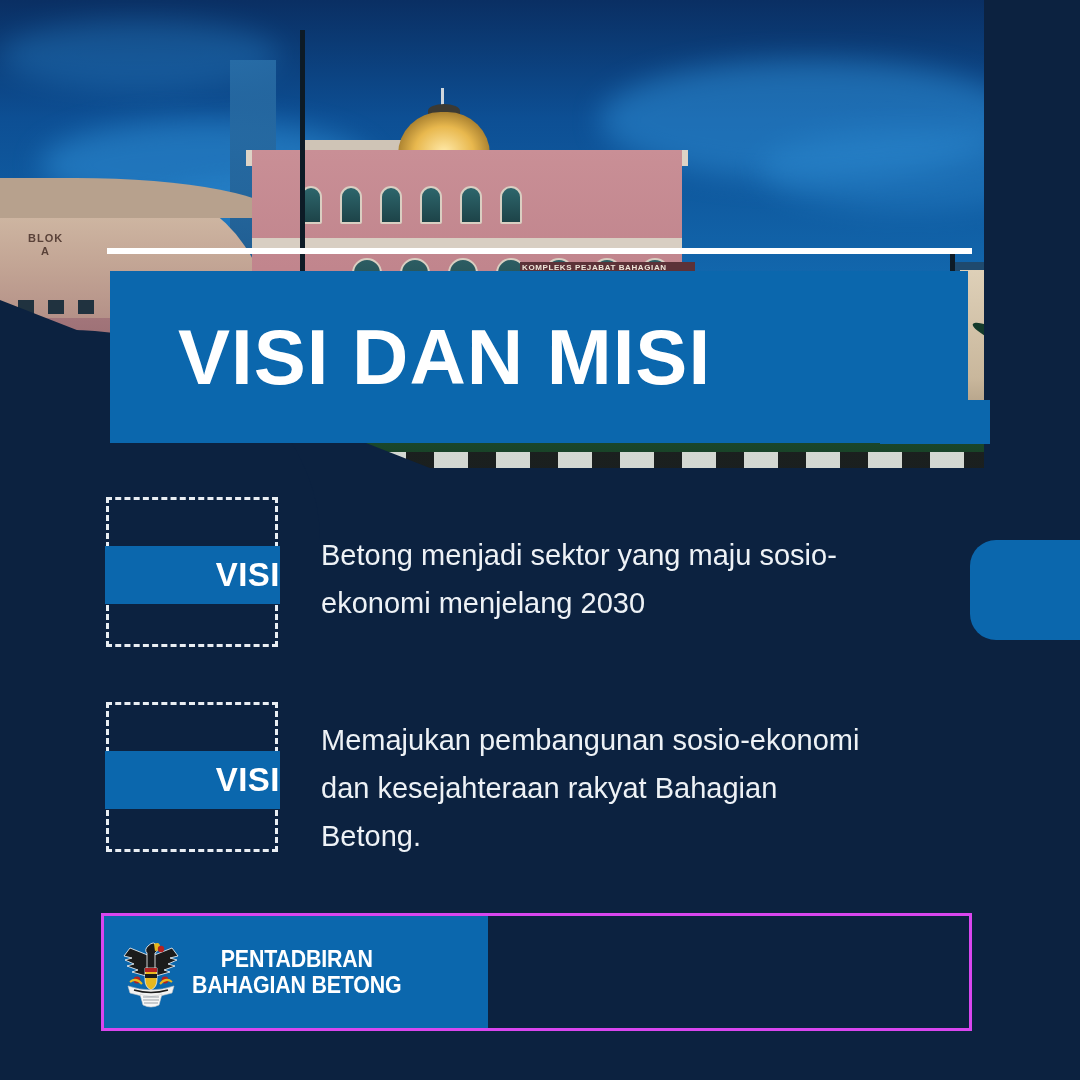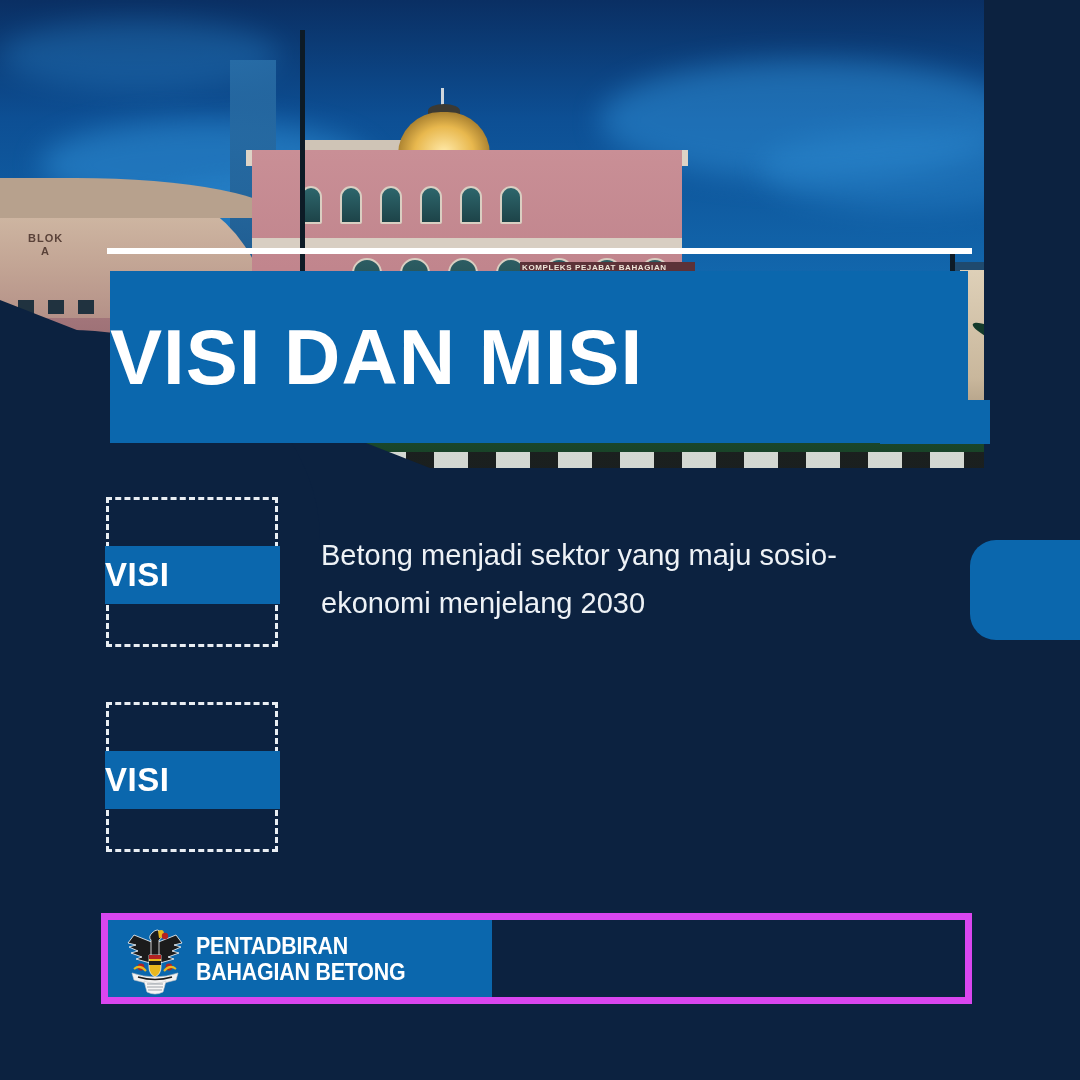--- a/index.html
+++ b/index.html
@@ -270,20 +270,21 @@
     width: 858px; height: 172px;
     background: #0b67ad;
     display: flex;
     align-items: center;
   }
   .title-text {
     color: #ffffff;
     font-size: 78px;
     font-weight: bold;
     letter-spacing: 1px;
+    margin-left: 68px;
     line-height: 1;
     font-family: "Liberation Sans", sans-serif;
   }
 
   
   .block {
     position: absolute;
     display: flex;
     align-items: flex-start;
   }
@@ -299,21 +300,21 @@
   }
   .tag-bar {
     position: absolute;
     left: -4px;
     top: 46px;
     width: 175px;
     height: 58px;
     background: #0b67ad;
     display: flex;
     align-items: center;
-    justify-content: flex-start;
+    justify-content: flex-end;
   }
   .tag-label {
     color: #ffffff;
     font-size: 33px;
     font-weight: bold;
     letter-spacing: .5px;
     font-family: "Liberation Sans", sans-serif;
   }
   .body-text {
     margin-left: 43px;
@@ -323,23 +324,24 @@
     max-width: 560px;
     font-family: "Liberation Sans", sans-serif;
   }
   .block-visi .body-text { margin-top: 34px; }
   .block-misi .body-text { margin-top: 14px; }
 
   
   .footer {
     position: absolute;
     left: 101px; top: 913px;
-    width: 871px; height: 91px;
+    width: 871px; height: 118px;
     display: flex;
-    border: 7px solid #d946ef;
+    border: 3px solid #d946ef;
+    text-align: center;
   }
   .footer-brand {
     width: 384px;
     background: #0b67ad;
     display: flex;
     align-items: center;
     flex: none;
   }
   .crest {
     width: 62px; height: 72px;
@@ -477,20 +479,21 @@
     </div>
     <div class="body-text">Betong menjadi sektor yang maju sosio-ekonomi menjelang 2030</div>
   </div>
 
   <div class="block block-misi">
     <div class="tag-wrap">
       <div class="tag-bar">
         <span class="tag-label">VISI</span>
       </div>
     </div>
+    <div class="body-text">Memajukan pembangunan sosio-ekonomi dan kesejahteraan rakyat Bahagian Betong.</div>
   </div>
 
   <div class="footer">
     <div class="footer-brand">
       <svg class="crest" viewBox="0 0 62 72">
 
         <g fill="#1b1b1b" stroke="#ffffff" stroke-width="0.8">
           <path d="M30 20 L10 12 L4 20 L12 22 L5 24 L14 28 L7 30 L18 34 L12 36 L26 40 Z"></path>
           <path d="M32 20 L52 12 L58 20 L50 22 L57 24 L48 28 L55 30 L44 34 L50 36 L36 40 Z"></path>
         </g>

